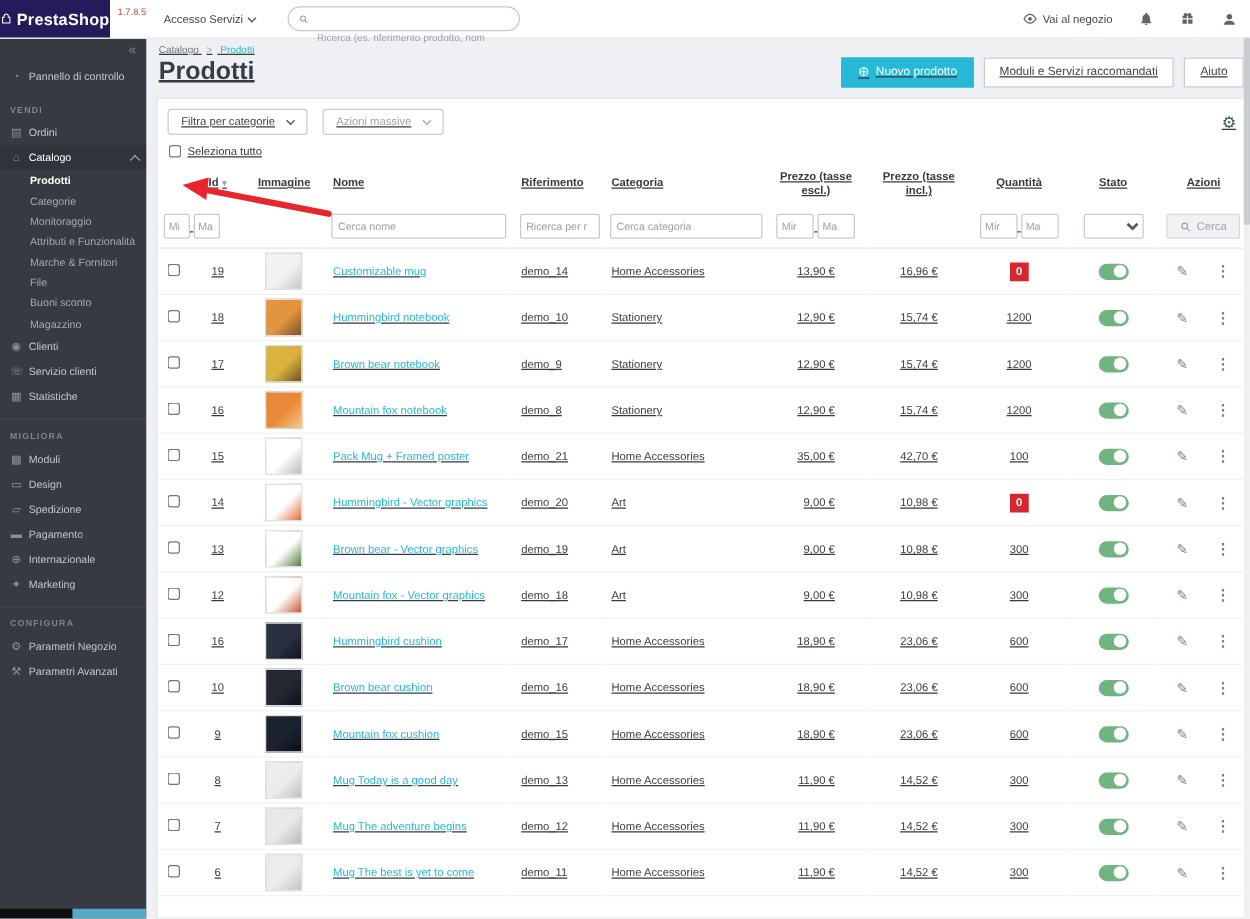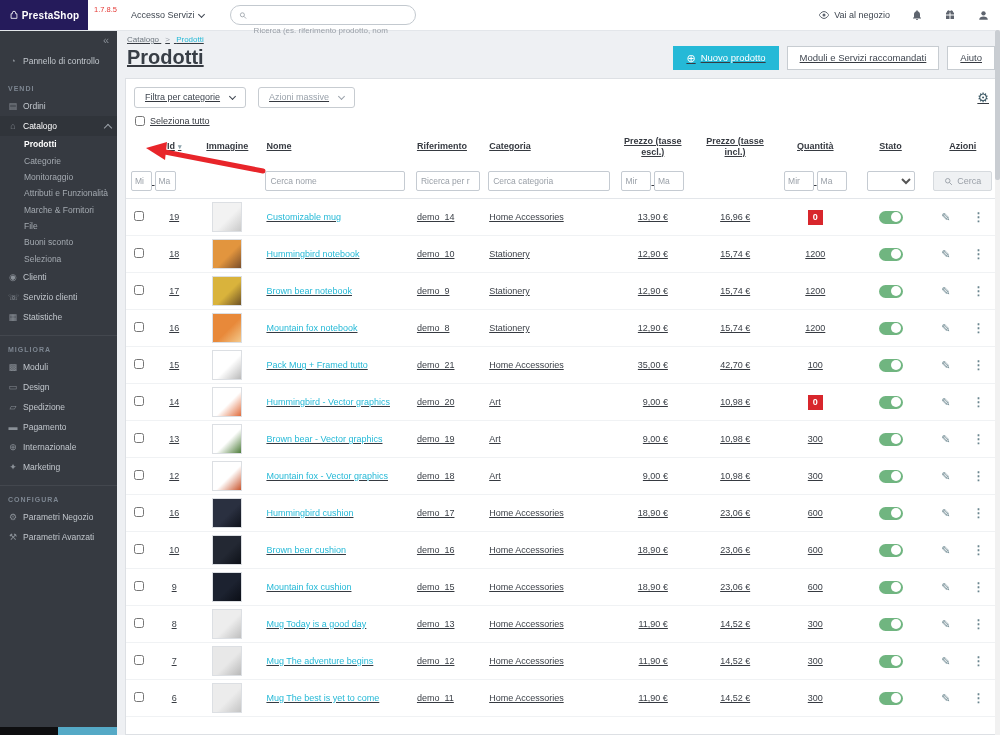--- a/index.html
+++ b/index.html
@@ -4,21 +4,21 @@
 <style>
   html,body{margin:0;padding:0;}
   #screen{position:relative;width:1000px;height:735px;overflow:hidden;background:#eef0f3;
           font-family:"Liberation Sans",sans-serif;color:#363a41;}
 
   
   .topbar{position:absolute;top:0;left:0;right:0;height:30px;background:#fff;
           border-bottom:1px solid #e3e6ea;display:flex;align-items:center;z-index:30;}
   .logo-block{width:88px;height:30px;background:var(--logo-bg);display:flex;align-items:center;
               justify-content:center;gap:3px;cursor:pointer;}
-  .logo-text{color:#fff;font-weight:bold;font-size:10px;letter-spacing:.2px;}
+  .logo-text{color:#fff;font-weight:bold;font-size:13px;letter-spacing:.2px;}
   .version{color:var(--version);font-size:7.5px;margin:0 8px 0 6px;align-self:flex-start;padding-top:5px;}
   .quick-access{font-size:9px;color:#3f4650;display:flex;align-items:center;cursor:pointer;margin-left:6px;}
   .chev{width:4px;height:4px;border-right:1.2px solid currentColor;border-bottom:1.2px solid currentColor;
         transform:rotate(45deg);display:inline-block;margin-left:5px;margin-bottom:2px;}
   .searchbar{margin-left:26px;display:flex;align-items:center;gap:4px;border:1px solid #c3c9cf;
              border-radius:10px;height:18px;width:168px;padding:0 8px;background:#fff;}
   .searchbar input{border:none;outline:none;font-size:8px;color:#555;width:100%;background:transparent;
                    font-family:"Liberation Sans",sans-serif;margin-top:30px;}
   .searchbar input::placeholder{color:#9aa0a8;}
   .hdr-right{margin-left:auto;display:flex;align-items:center;gap:21px;padding-right:10px;}
@@ -187,21 +187,21 @@
           <span class="sb-lbl">Catalogo</span>
           <span class="sb-caret"></span>
         </div>
         <div class="sb-sub active">Prodotti</div>
         <div class="sb-sub">Categorie</div>
         <div class="sb-sub">Monitoraggio</div>
         <div class="sb-sub">Attributi e Funzionalità</div>
         <div class="sb-sub">Marche &amp; Fornitori</div>
         <div class="sb-sub">File</div>
         <div class="sb-sub">Buoni sconto</div>
-        <div class="sb-sub">Seleziona</div>
+        <div class="sb-sub">Magazzino</div>
         <div class="sb-item">
           <span class="sb-ico">◉</span>
           <span class="sb-lbl">Clienti</span>
         </div>
         <div class="sb-item">
           <span class="sb-ico">☏</span>
           <span class="sb-lbl">Servizio clienti</span>
         </div>
         <div class="sb-item">
           <span class="sb-ico">▦</span>
@@ -393,21 +393,21 @@
     <td class="c-price">12,90 €</td>
     <td class="c-price">15,74 €</td>
     <td class="c-qty"><span class="">1200</span></td>
     <td class="c-stato"><span class="toggle"><span class="knob"></span></span></td>
     <td class="c-az"><span class="act-ico">✎</span><span class="act-ico kebab">⋮</span></td>
             </tr>
             <tr>
     <td class="c-check"><input type="checkbox" style=""></td>
     <td class="c-id">15</td>
     <td class="c-img"><span class="thumb" style="background: linear-gradient(135deg, rgb(255, 255, 255) 55%, rgb(185, 185, 185));"></span></td>
-    <td class="c-name"><a class="plink">Pack Mug + Framed tutto</a></td>
+    <td class="c-name"><a class="plink">Pack Mug + Framed poster</a></td>
     <td class="c-ref">demo_21</td>
     <td class="c-cat">Home Accessories</td>
     <td class="c-price">35,00 €</td>
     <td class="c-price">42,70 €</td>
     <td class="c-qty"><span class="">100</span></td>
     <td class="c-stato"><span class="toggle"><span class="knob"></span></span></td>
     <td class="c-az"><span class="act-ico">✎</span><span class="act-ico kebab">⋮</span></td>
             </tr>
             <tr>
     <td class="c-check"><input type="checkbox" style=""></td>

